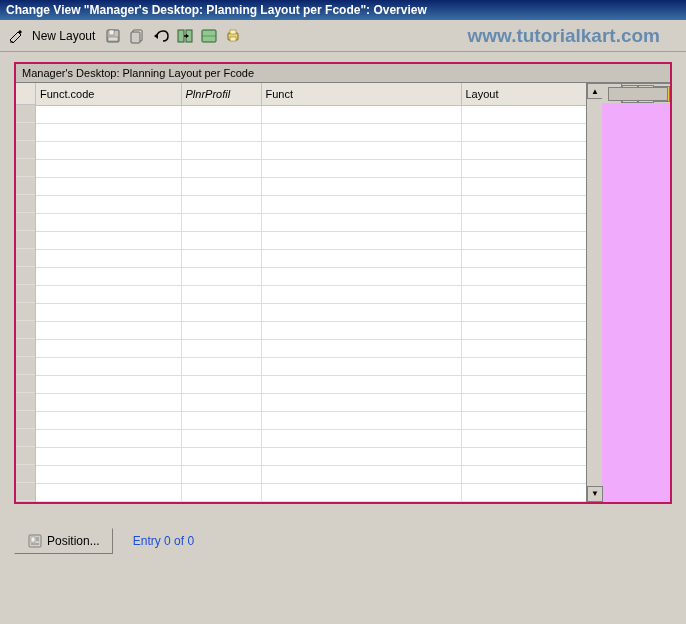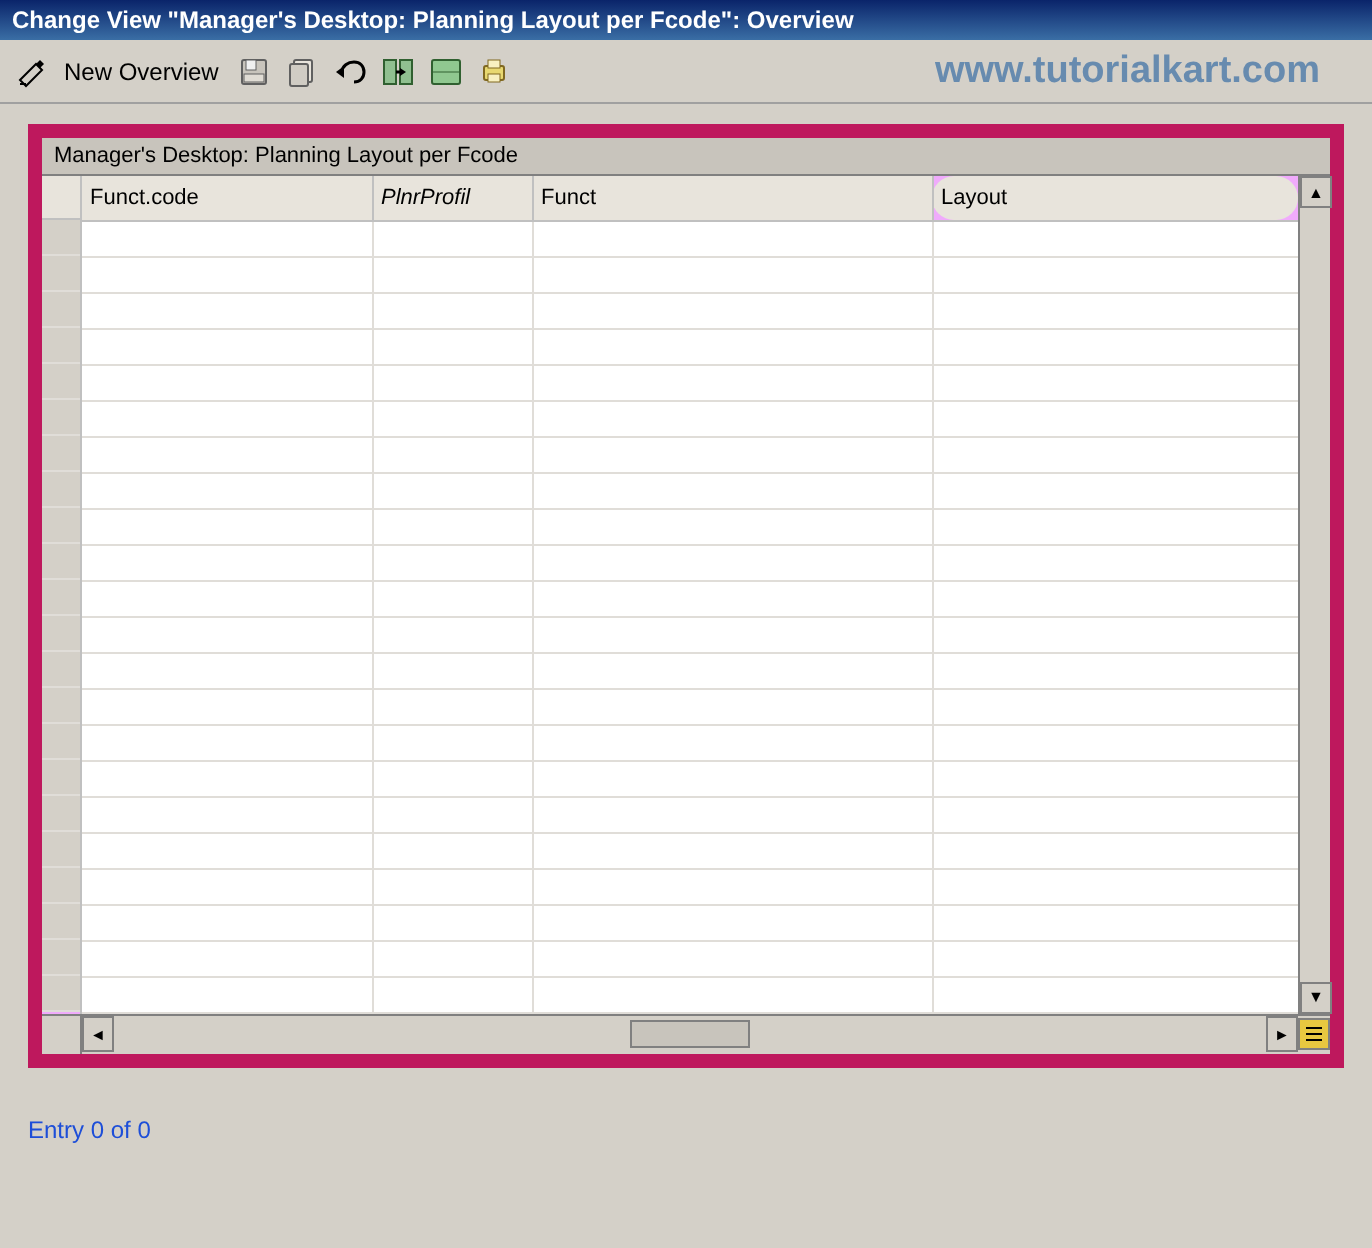--- a/index.html
+++ b/index.html
@@ -63,21 +63,21 @@
     }
 
     
     .main-content {
       padding: 10px 14px;
       background-color: #d4d0c8;
     }
 
     
     .table-container {
-      border: 7px solid #be185d;
+      border: 2px solid #be185d;
       background-color: #f0abfc;
     }
 
     .table-header-title {
       background-color: #c8c4bc;
       padding: 3px 6px;
       font-size: 11px;
       color: #000;
       border-bottom: 1px solid #808080;
     }
@@ -269,21 +269,21 @@
 <div class="toolbar">
 
   <div class="toolbar-icon" title="Edit">
     <svg class="icon-svg" viewBox="0 0 16 16" fill="none">
       <path d="M2 12 L10 4 L13 7 L5 15 Z" stroke="#000" stroke-width="1" fill="none"></path>
       <path d="M10 4 L12 2 L14 4 L12 6 Z" fill="#000"></path>
       <line x1="2" y1="14" x2="5" y2="14" stroke="#000" stroke-width="1"></line>
     </svg>
   </div>
 
-  <span class="toolbar-label">New Overview</span>
+  <span class="toolbar-label">New Layout</span>
 
   <div class="toolbar-icon" title="Save">
     <svg class="icon-svg" viewBox="0 0 16 16">
       <rect x="2" y="2" width="12" height="12" rx="1" fill="#c8c4bc" stroke="#606060" stroke-width="1"></rect>
       <rect x="4" y="2" width="5" height="5" fill="#f0f0f0" stroke="#606060" stroke-width="0.5"></rect>
       <rect x="3" y="9" width="10" height="4" fill="#e0dcd4" stroke="#606060" stroke-width="0.5"></rect>
     </svg>
   </div>
 
   <div class="toolbar-icon" title="Copy">
@@ -326,21 +326,21 @@
 
   <div class="watermark">www.tutorialkart.com</div>
 </div>
 
 <div class="main-content">
 
   <div class="table-container">
 
     <div class="table-header-title">Manager's Desktop: Planning Layout per Fcode</div>
 
-    <div style="display: flex; flex-direction: column;">
+    <div style="display: flex; flex-direction: row;">
       <div style="display: flex;">
 
         <div style="display: flex; flex: 1; overflow: hidden;">
 
           <div class="row-selector-col">
             <div class="row-selector-header"></div>
             <div id="row-selectors">
                 <div class="row-selector-cell"></div>
                 <div class="row-selector-cell"></div>
                 <div class="row-selector-cell"></div>
@@ -366,21 +366,21 @@
               </div>
           </div>
 
           <div class="data-table-area">
             <table class="data-table">
               <thead>
                 <tr>
                   <th style="width:145px;">Funct.code</th>
                   <th style="width:80px;font-style:italic;">PlnrProfil</th>
                   <th style="width:200px;">Funct</th>
-                  <th style="min-width:60px;border-radius:11px;">Layout</th>
+                  <th style="min-width:60px;">Layout</th>
                 </tr>
               </thead>
               <tbody id="table-body">
               <tr>
                     <td></td>
                     <td></td>
                     <td></td>
                     <td></td>
                   </tr>
                   <tr>
@@ -545,14 +545,24 @@
             <line x1="2" y1="6" x2="10" y2="6" stroke="#000" stroke-width="1"></line>
             <line x1="2" y1="9" x2="10" y2="9" stroke="#000" stroke-width="1"></line>
           </svg>
         </div>
       </div>
     </div>
   </div>
 </div>
 
 <div class="footer">
+  <button class="position-btn">
+    <svg width="16" height="16" viewBox="0 0 16 16">
+      <rect x="2" y="2" width="12" height="12" rx="1" fill="#d4d0c8" stroke="#808080" stroke-width="1"></rect>
+      <rect x="4" y="4" width="4" height="5" fill="#f0f0f0" stroke="#808080" stroke-width="0.5"></rect>
+      <line x1="9" y1="5" x2="12" y2="5" stroke="#808080" stroke-width="1"></line>
+      <line x1="9" y1="7" x2="12" y2="7" stroke="#808080" stroke-width="1"></line>
+      <line x1="4" y1="11" x2="12" y2="11" stroke="#808080" stroke-width="1"></line>
+    </svg>
+    <span>Position...</span>
+  </button>
   <span class="entry-count">Entry 0 of 0</span>
 </div>
 
 </body></html>

